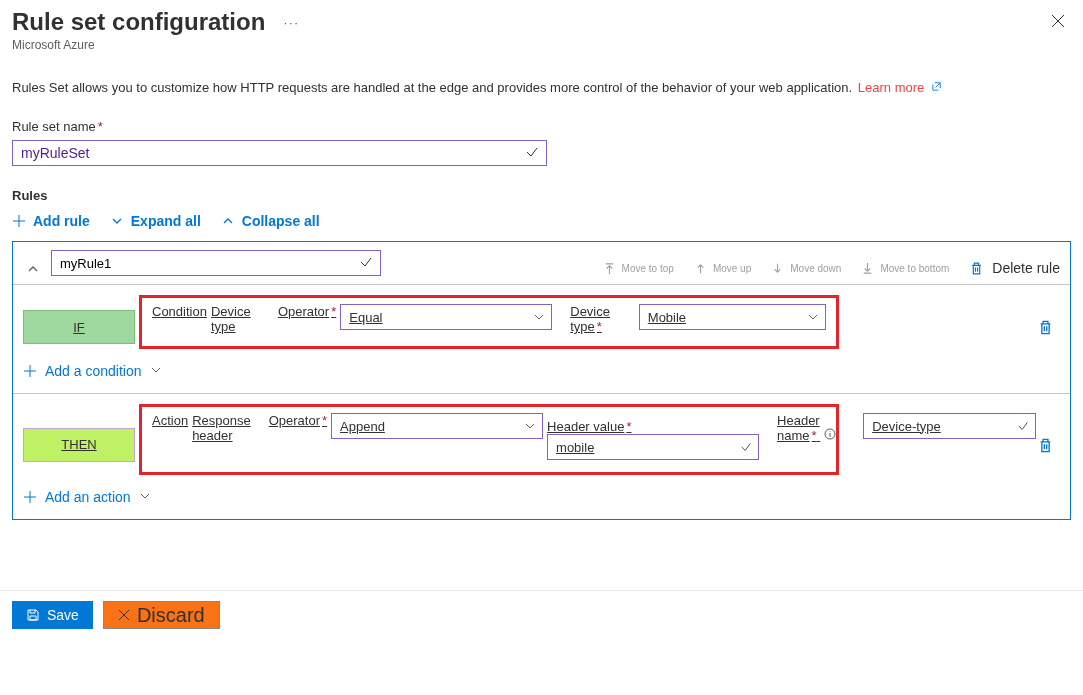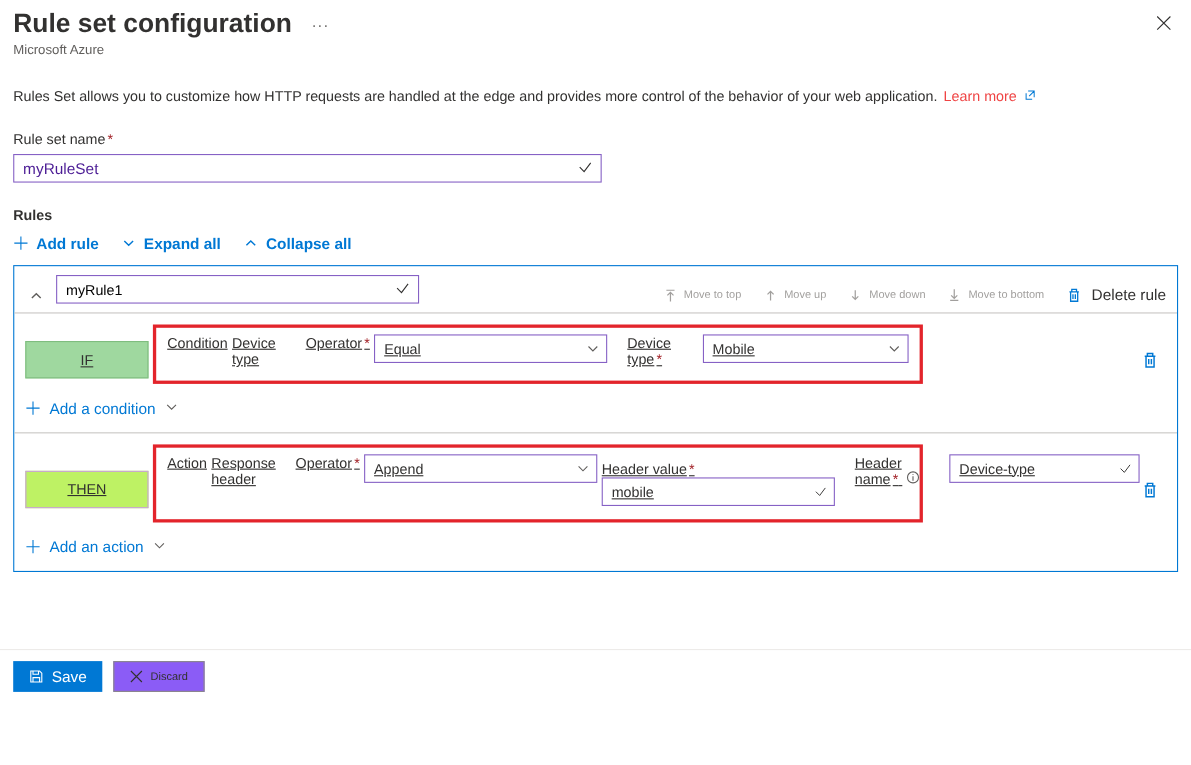--- a/index.html
+++ b/index.html
@@ -45,21 +45,21 @@
   .dropdown { position: relative; width: 212px; height: 26px; border: 1px solid #8661c5; display:flex; align-items:center; padding: 0 24px 0 8px; font-size:13px; }
   .dropdown svg { position:absolute; right:6px; top:6px; }
   .textfield { position: relative; width: 212px; height: 26px; border: 1px solid #8661c5; display:flex; align-items:center; padding: 0 24px 0 8px; font-size:13px; }
   .textfield svg { position:absolute; right:6px; top:6px; }
   .trash-right { margin-left: auto; color: #0078d4; cursor:pointer; padding-top: 14px; padding-right: 6px; }
   .add-link-row { margin-top: 14px; display:flex; align-items:center; gap: 8px; color:#0078d4; font-size:14px; cursor:pointer; }
   .add-link-row .chev { color:#605e5c; }
   .divider { height:1px; background:#c8c6c4; }
   .footer { margin-top: 70px; padding: 10px 12px; border-top: 1px solid #edebe9; display:flex; gap:10px; }
   .btn-save { background:#0078d4; color:#fff; border:none; height:28px; padding:0 14px; display:inline-flex; align-items:center; gap:7px; font-size:14px; cursor:pointer; }
-  .btn-discard { background:#8b5cf6; color:#323130; border:1px solid #8a8886; height:28px; padding:0 14px; display:inline-flex; align-items:center; gap:7px; font-size:10px; cursor:pointer; }
+  .btn-discard { background:#f97316; color:#323130; border:1px solid #8a8886; height:28px; padding:0 14px; display:inline-flex; align-items:center; gap:7px; font-size:20px; cursor:pointer; }
   .info-icon { display:inline-flex; margin-left:4px; color:#605e5c; }
   .headerval-row { margin-top: 6px; }
 </style>
 </head>
 <body>
 
 <div class="container">
   <div class="header">
     <div class="header-left">
       <div class="header-title-row">

